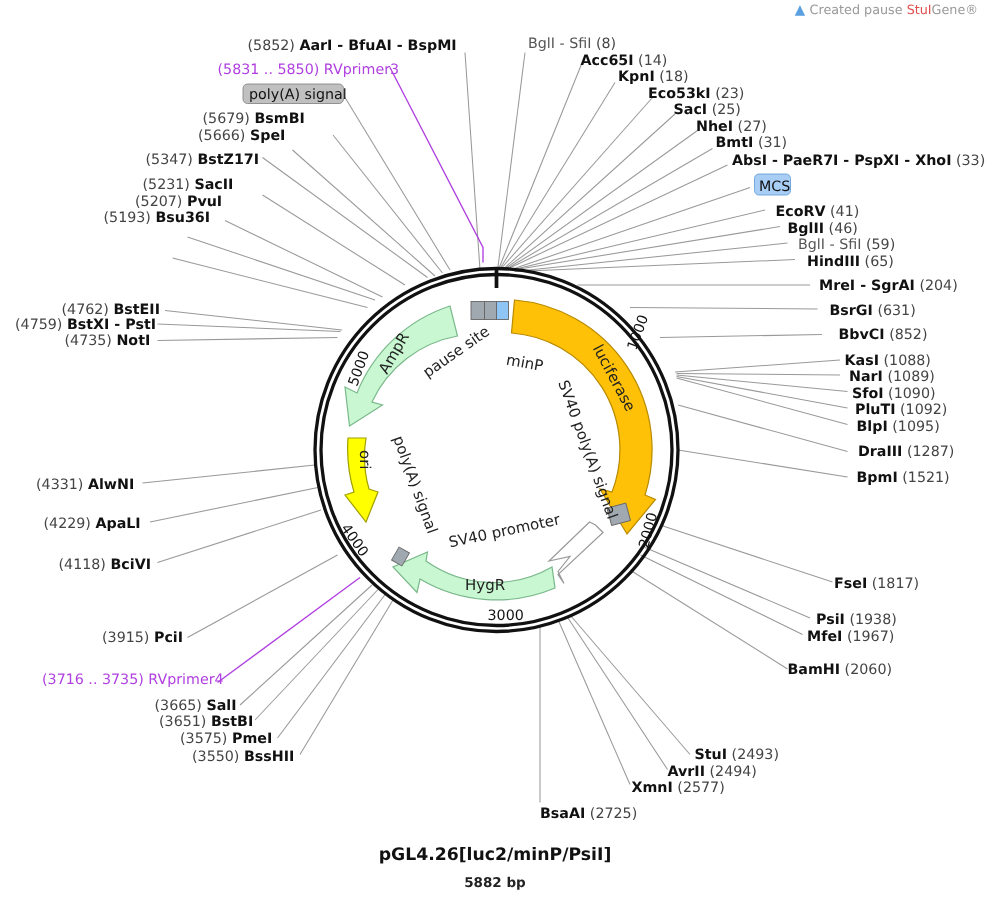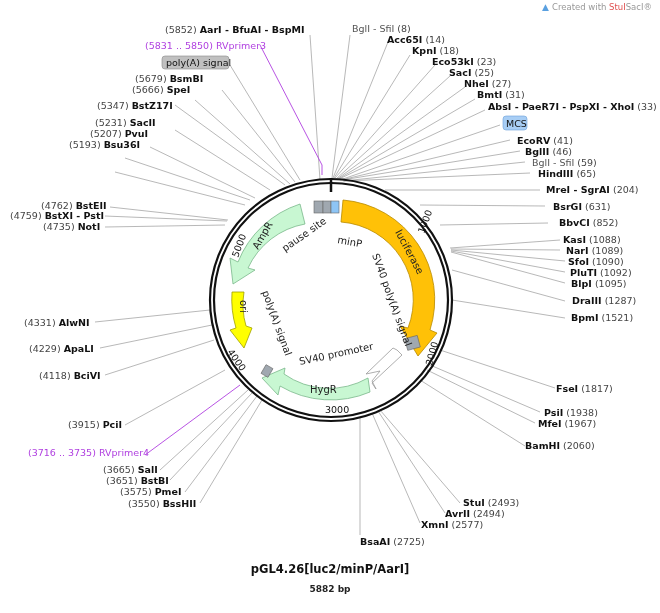--- a/index.html
+++ b/index.html
@@ -14,21 +14,21 @@
   .tick{font-size:9.5px;fill:#111;}
   #credit{position:absolute;right:8px;top:2px;font-size:8.5px;color:#999;}
   #credit .brand{color:#e05050;}
   #credit .logo{color:#5aa0e0;font-size:9px;margin-right:3px;}
   #title{position:absolute;left:0;width:660px;top:562px;text-align:center;font-weight:bold;font-size:11.5px;color:#111;}
   #length{position:absolute;left:0;width:660px;top:584px;text-align:center;font-size:9px;color:#222;font-weight:bold;}
 </style>
 </head>
 <body>
 
-<div id="credit"><span class="logo">▲</span><span>Created with </span><span class="brand">StuI</span><span>SacI®</span></div>
+<div id="credit"><span class="logo">▲</span><span>Created pause </span><span class="brand">StuI</span><span>Gene®</span></div>
 
 <svg width="660" height="613" viewBox="0 0 660 613">
 
   <g stroke="#999" stroke-width="0.7" fill="none">
     <polyline points="332,178 350,35"></polyline>
     <polyline points="333,178 388,42"></polyline>
     <polyline points="334,178 410,55"></polyline>
     <polyline points="335,178 435,65"></polyline>
     <polyline points="336,179 450,76"></polyline>
     <polyline points="337,179 465,87"></polyline>
@@ -172,14 +172,14 @@
     <text x="544" y="416"><tspan class="enz">PsiI</tspan> <tspan class="pos">(1938)</tspan></text>
     <text x="538" y="427"><tspan class="enz">MfeI</tspan> <tspan class="pos">(1967)</tspan></text>
     <text x="525" y="449"><tspan class="enz">BamHI</tspan> <tspan class="pos">(2060)</tspan></text>
     <text x="463" y="506"><tspan class="enz">StuI</tspan> <tspan class="pos">(2493)</tspan></text>
     <text x="445" y="517"><tspan class="enz">AvrII</tspan> <tspan class="pos">(2494)</tspan></text>
     <text x="421" y="528"><tspan class="enz">XmnI</tspan> <tspan class="pos">(2577)</tspan></text>
     <text x="360" y="545"><tspan class="enz">BsaAI</tspan> <tspan class="pos">(2725)</tspan></text>
   </g>
 </svg>
 
-<div id="title">pGL4.26[luc2/minP/AarI]</div>
+<div id="title">pGL4.26[luc2/minP/PsiI]</div>
 <div id="length">5882 bp</div>
 
 </body></html>

